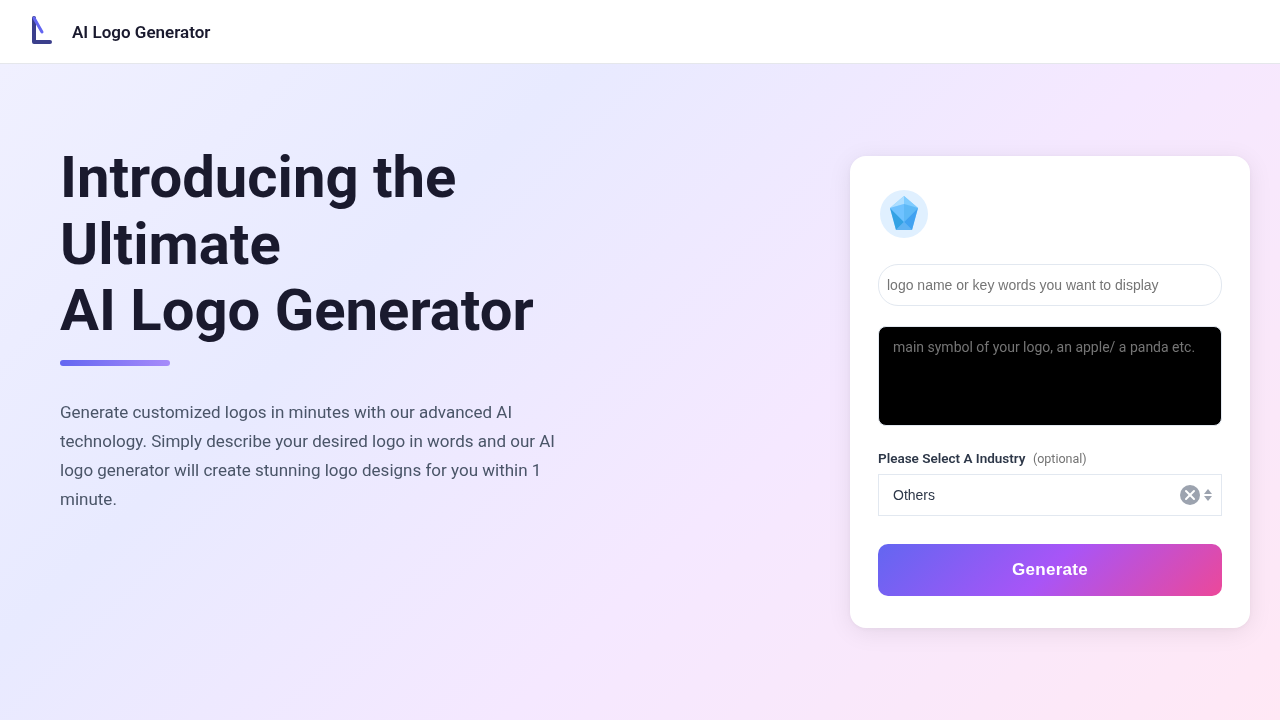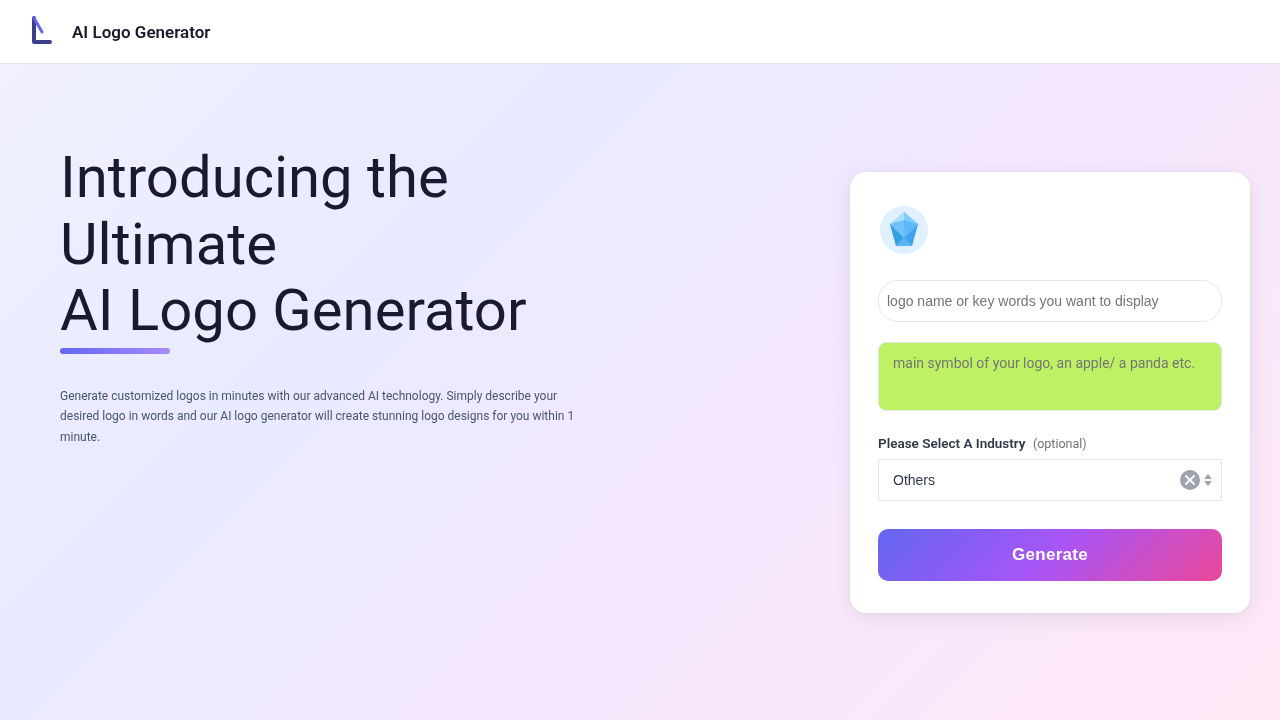--- a/index.html
+++ b/index.html
@@ -61,36 +61,36 @@
     .left-section {
       flex: 1;
       padding: 80px 60px;
       display: flex;
       flex-direction: column;
       justify-content: flex-start;
     }
 
     .hero-title {
       font-size: 58px;
-      font-weight: 400;
+      font-weight: 700;
       color: #1a1a2e;
       line-height: 1.15;
-      margin-bottom: 4px;
+      margin-bottom: 16px;
     }
 
     .hero-underline {
       width: 110px;
       height: 6px;
       background: linear-gradient(90deg, #6366f1, #a78bfa);
       border-radius: 3px;
       margin-bottom: 32px;
     }
 
     .hero-description {
-      font-size: 12px;
+      font-size: 17px;
       color: #4a5568;
       line-height: 1.7;
       max-width: 520px;
     }
 
     
     .right-section {
       width: 460px;
       display: flex;
       align-items: center;
@@ -150,23 +150,23 @@
 
     .form-textarea {
       width: 100%;
       padding: 12px 14px;
       border: 1.5px solid #e2e8f0;
       border-radius: 8px;
       font-size: 14px;
       color: #718096;
       outline: none;
       resize: none;
-      height: 69px;
+      height: 100px;
       transition: border-color 0.2s;
-      background: #bef264;
+      background: #000000;
       font-family: inherit;
     }
 
     .select-wrapper {
       position: relative;
       display: flex;
       align-items: center;
     }
 
     .select-input {

